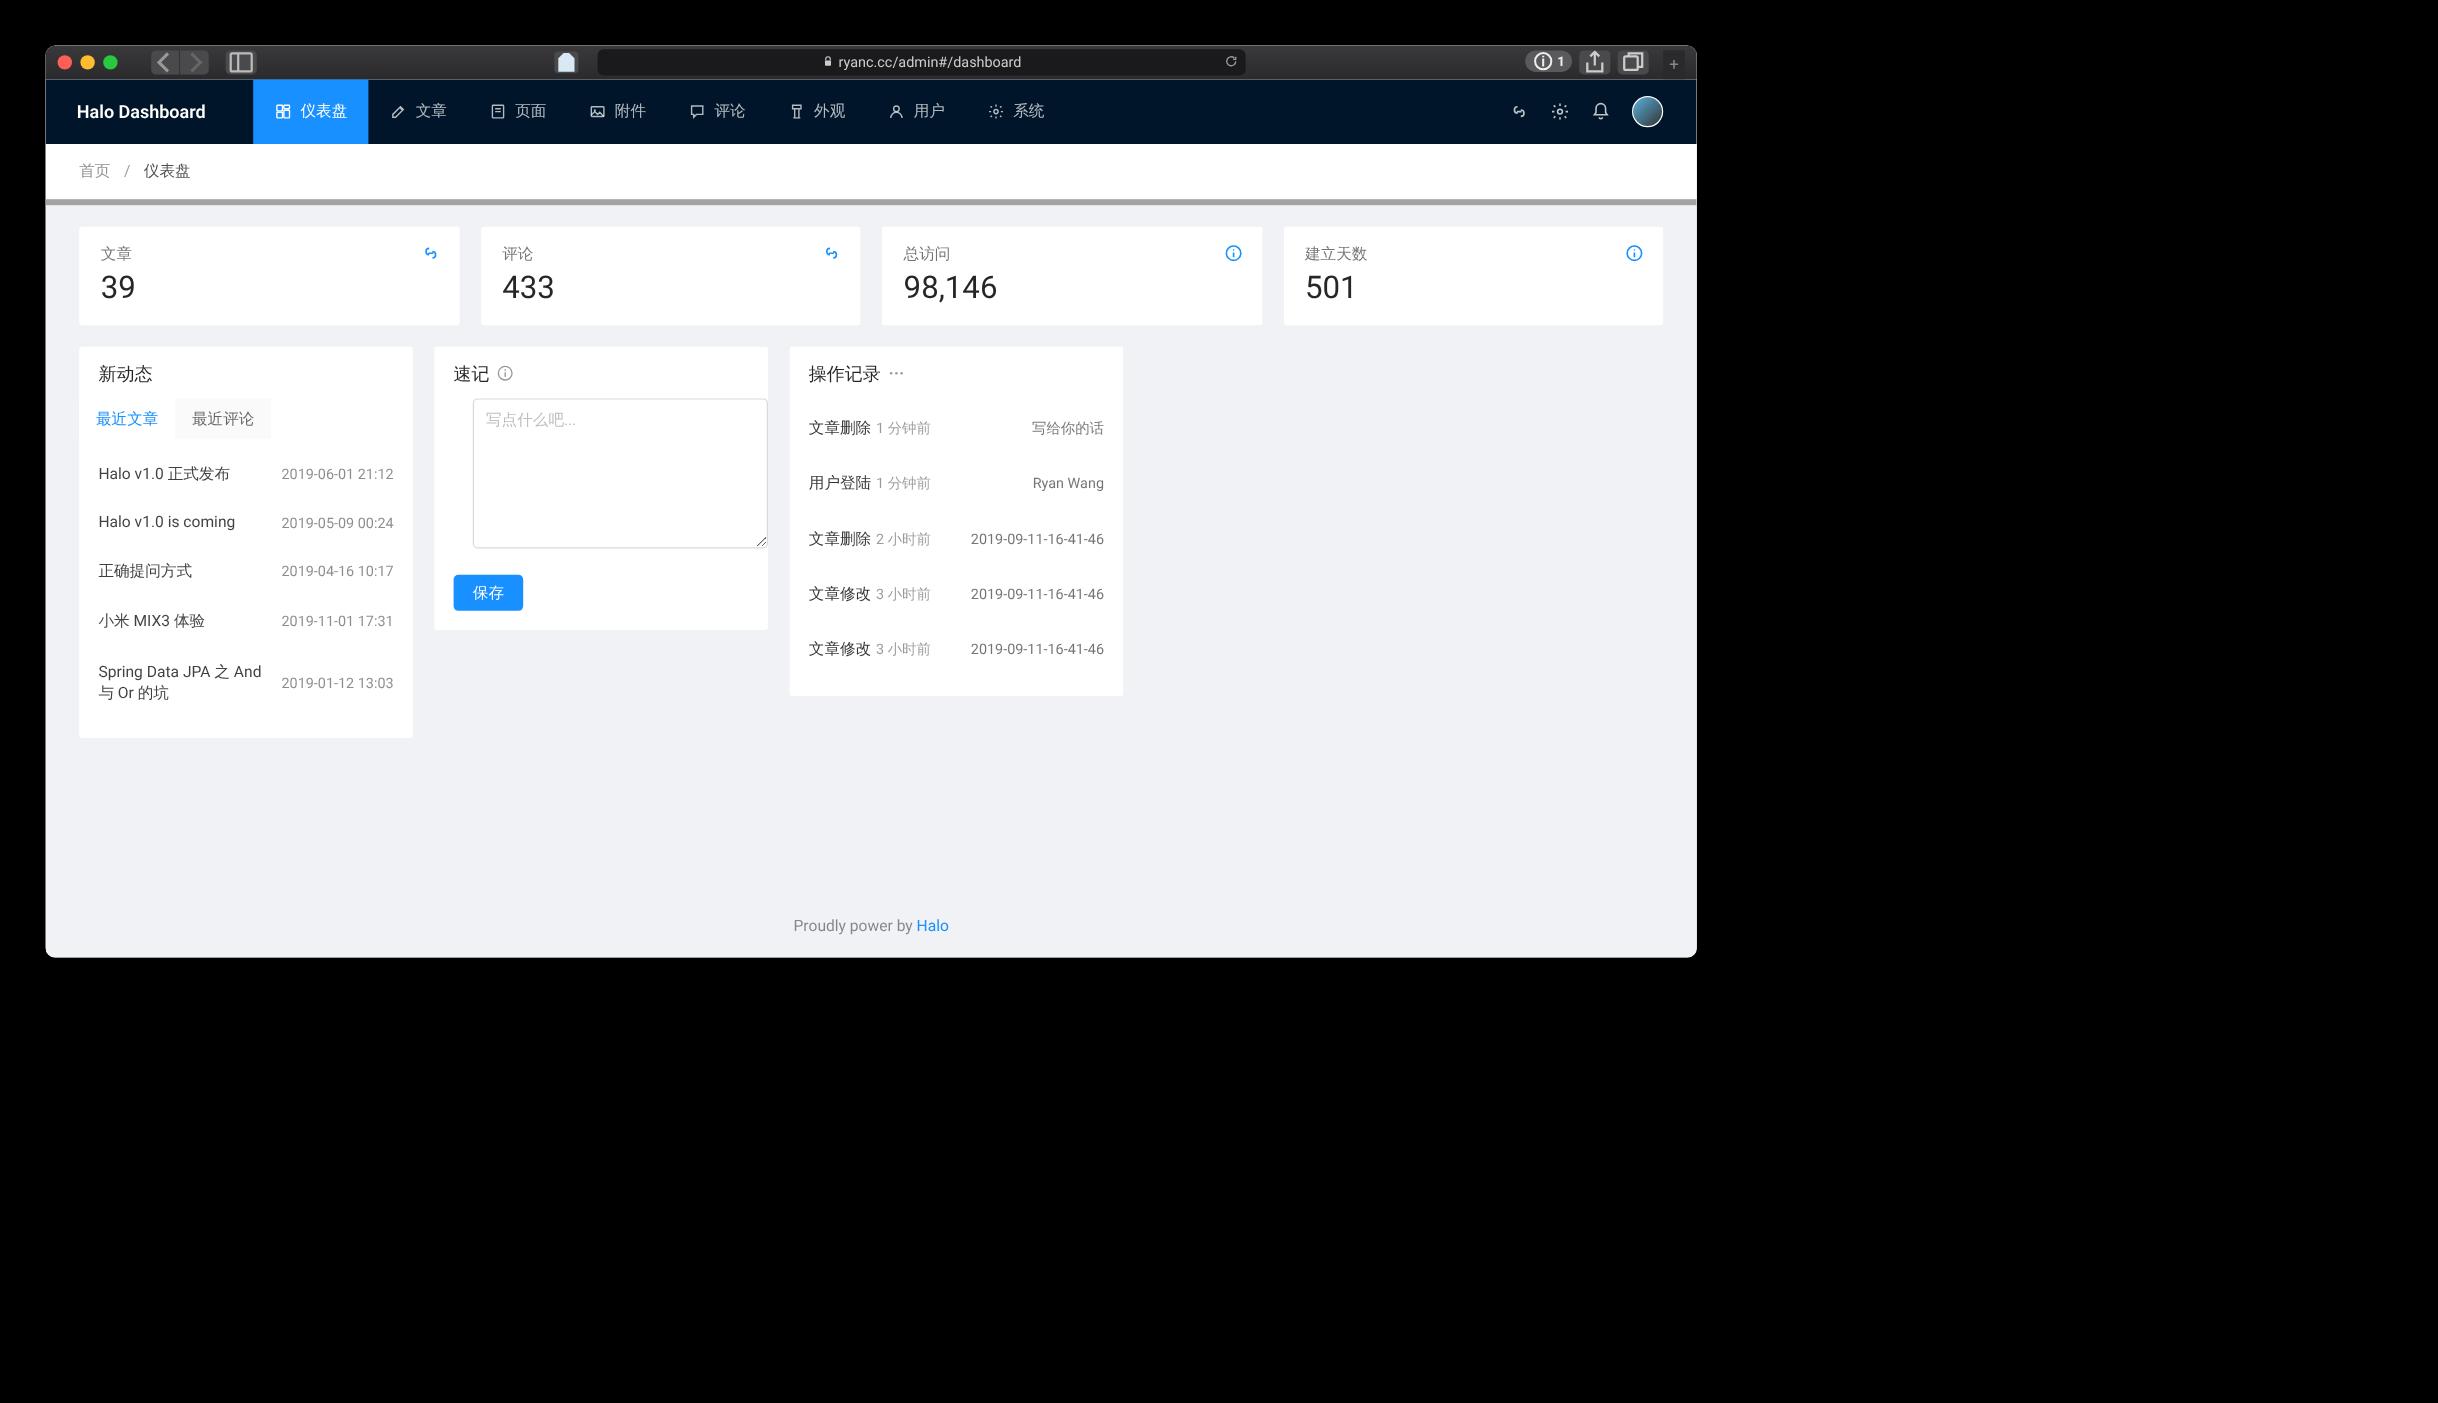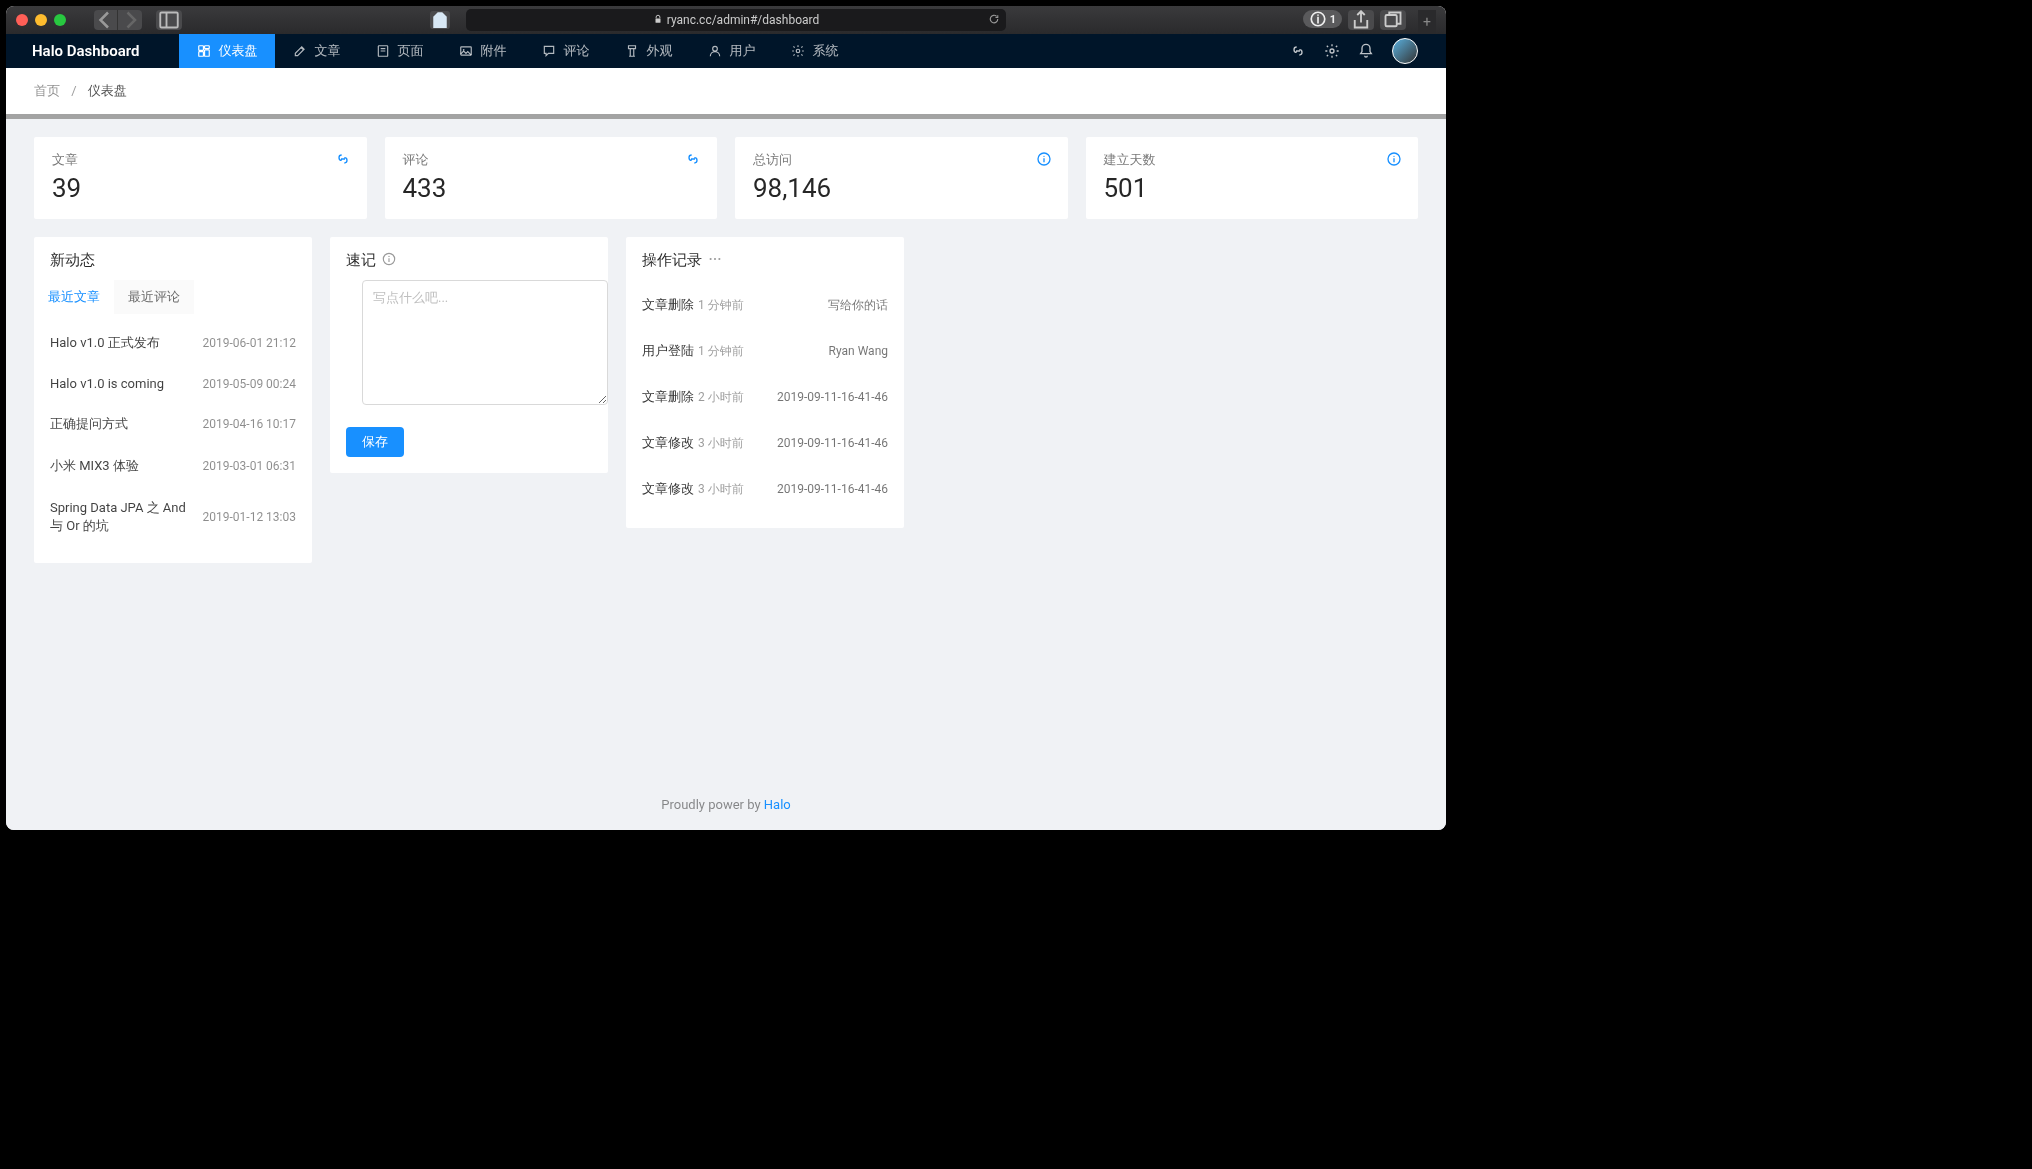--- a/index.html
+++ b/index.html
@@ -9,21 +9,21 @@
       width: 1452px;
       height: 836px;
       overflow: hidden;
     }
     
     
     .browser-window {
       background: #000;
       width: 100%;
       height: 100%;
-      padding: 6px;
+      padding: 38px;
     }
     .browser-frame {
       background: #fff;
       border-radius: 8px;
       overflow: hidden;
       height: 100%;
       display: flex;
       flex-direction: column;
     }
     .browser-titlebar {
@@ -112,21 +112,21 @@
     
     .app-wrapper {
       flex: 1;
       display: flex;
       flex-direction: column;
       overflow: hidden;
       background: #f0f2f5;
     }
     
     .topnav {
-      height: 34px;
+      height: 54px;
       background: #001529;
       display: flex;
       align-items: center;
       padding: 0 0 0 0;
     }
     .logo-area {
       padding: 0 40px 0 26px;
       color: #fff;
       font-size: 15px;
       font-weight: 600;
@@ -568,21 +568,21 @@
                 <div class="post-item">
                   <div class="post-title">Halo v1.0 is coming</div>
                   <div class="post-time">2019-05-09 00:24</div>
                 </div>
                 <div class="post-item">
                   <div class="post-title">正确提问方式</div>
                   <div class="post-time">2019-04-16 10:17</div>
                 </div>
                 <div class="post-item">
                   <div class="post-title">小米 MIX3 体验</div>
-                  <div class="post-time">2019-03-01 06:31</div>
+                  <div class="post-time">2019-11-01 17:31</div>
                 </div>
                 <div class="post-item">
                   <div class="post-title">Spring Data JPA 之 And 与 Or 的坑</div>
                   <div class="post-time">2019-01-12 13:03</div>
                 </div>
               </div>
           </div>
 
           <div class="panel panel-mid">
             <div class="panel-head">

